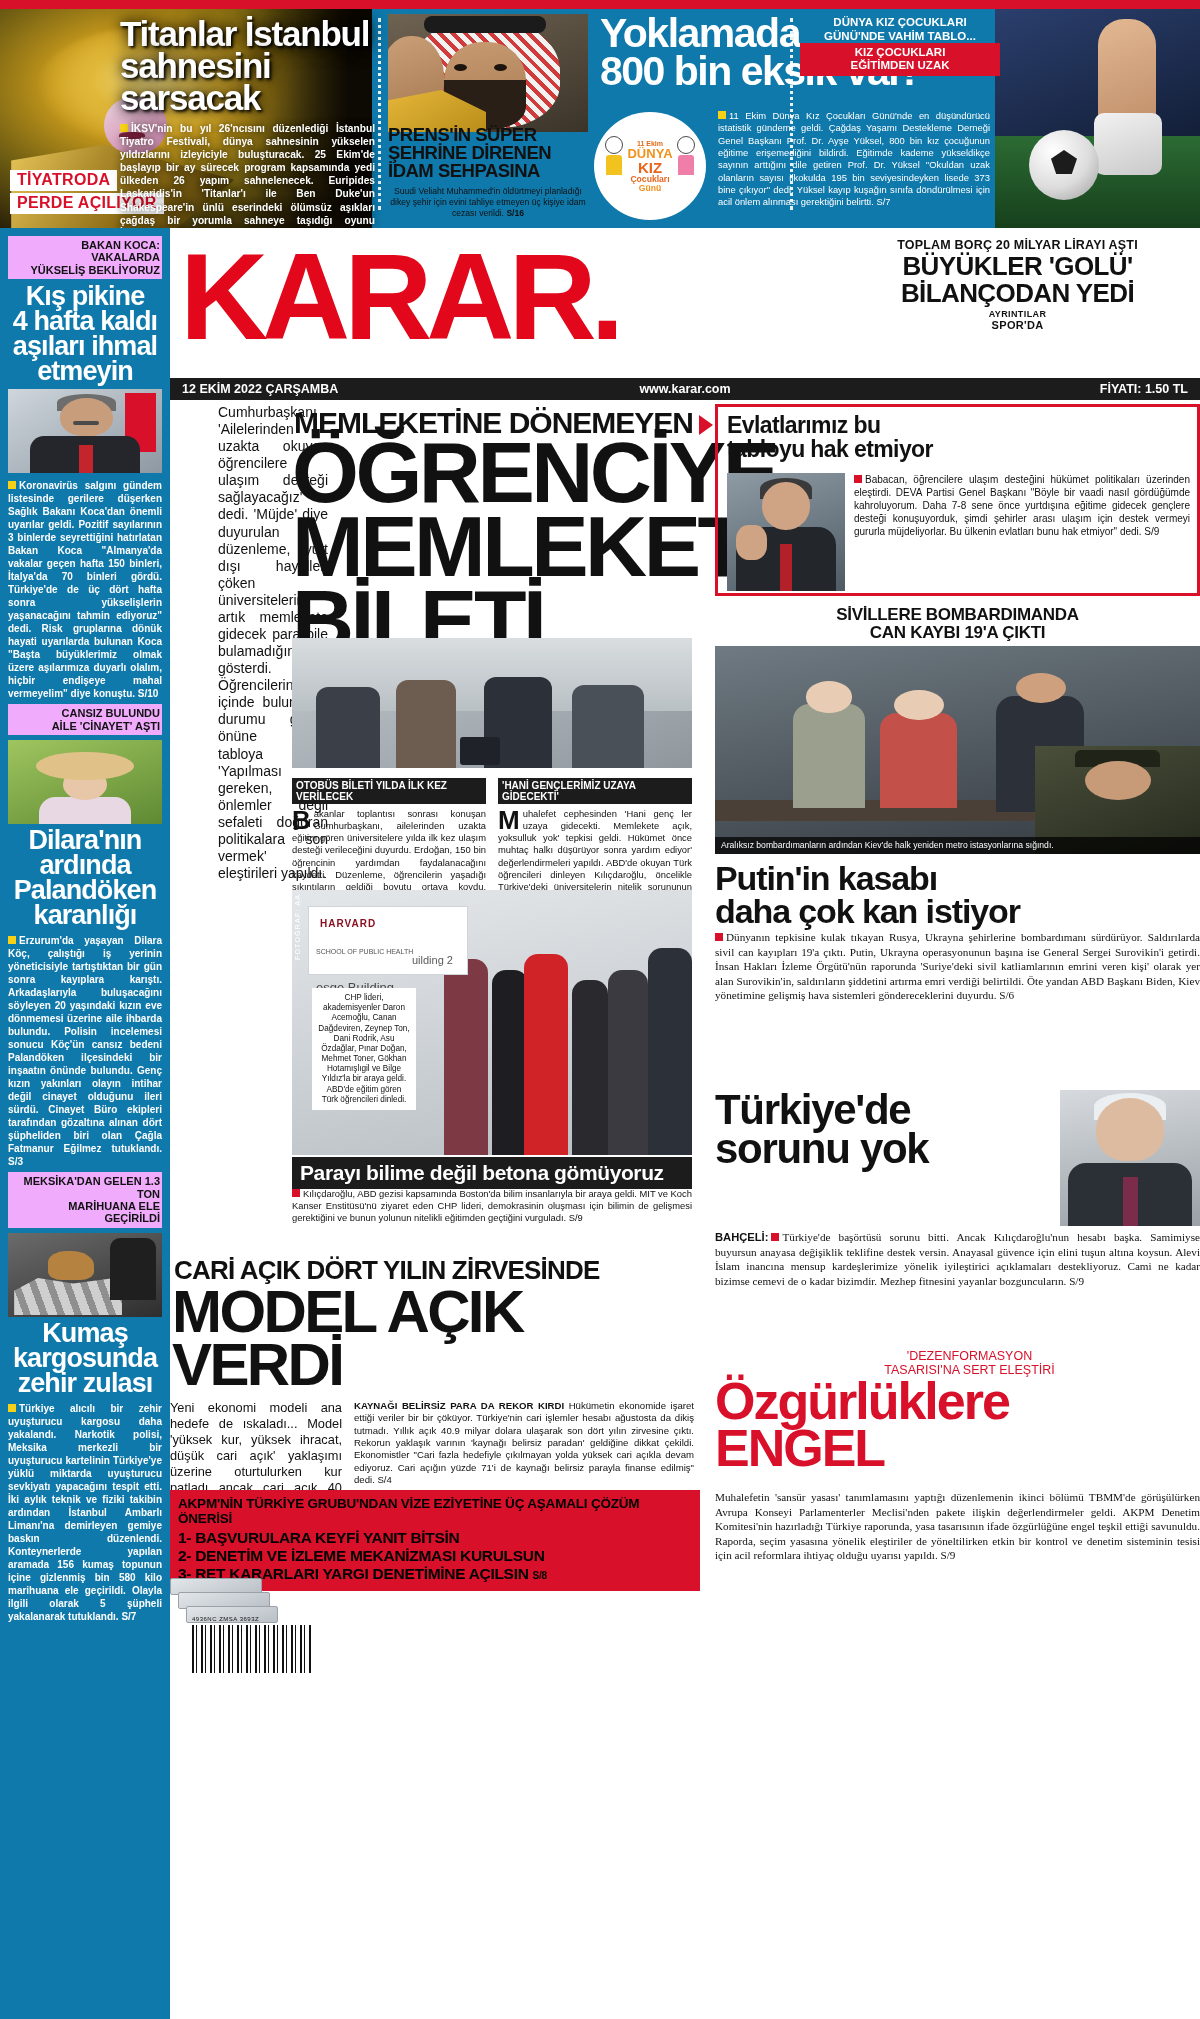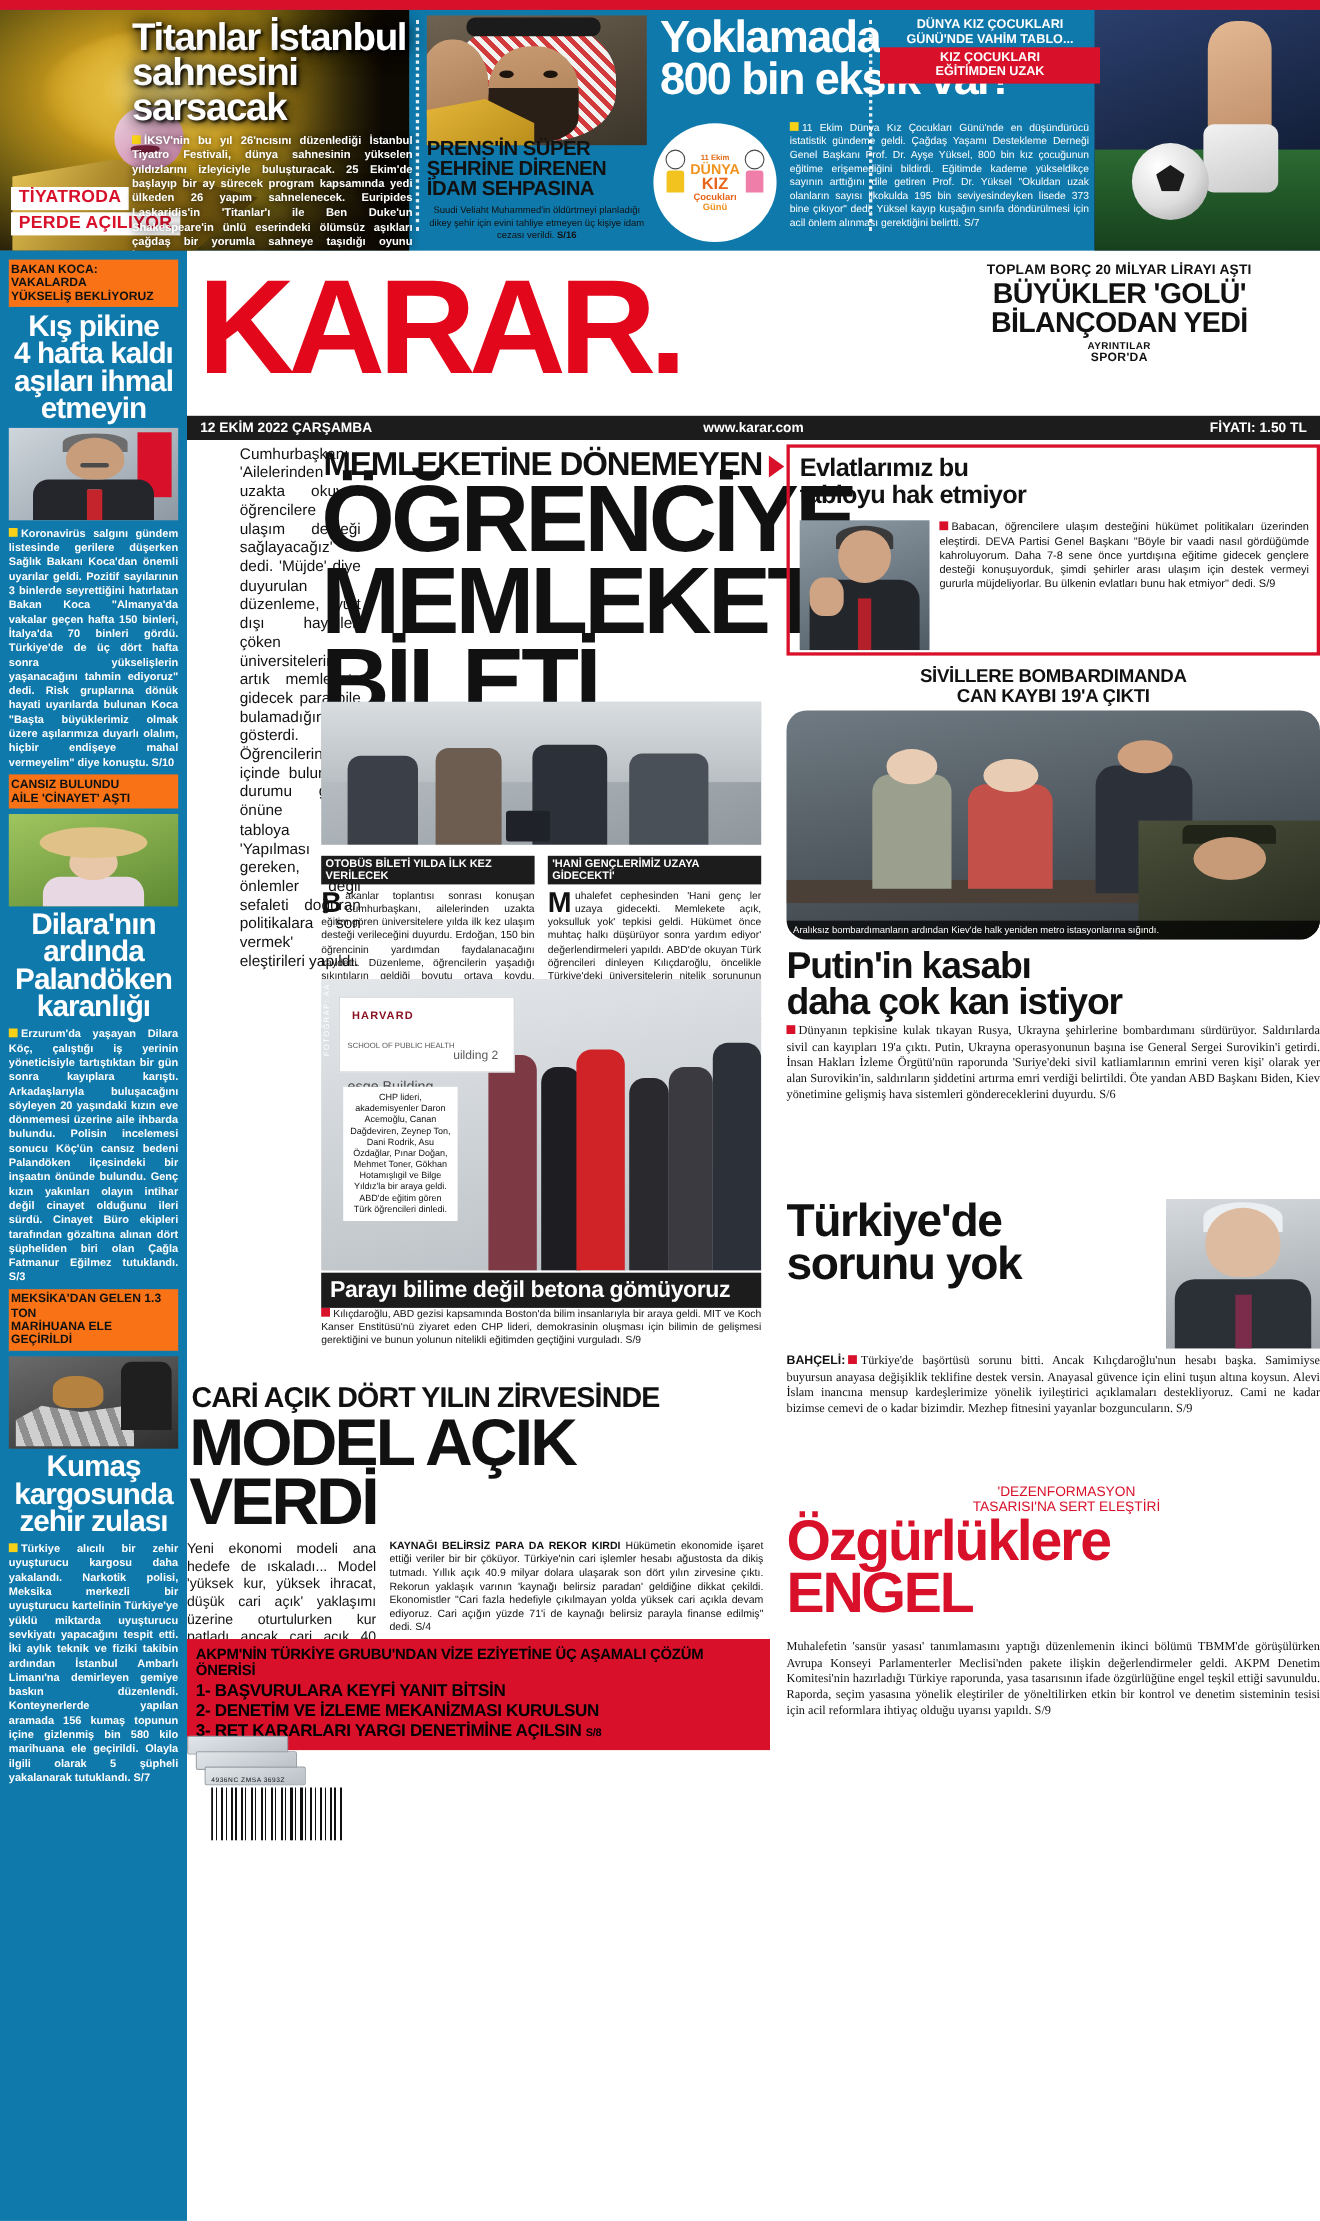--- a/index.html
+++ b/index.html
@@ -109,21 +109,21 @@
 
   .datebar{position:absolute;left:170px;top:378px;width:1030px;height:22px;background:#1c1c1c;color:#fff;
      display:flex;align-items:center;}
   .datebar .d{margin-left:12px;font-size:12.5px;font-weight:bold;}
   .datebar .w{position:absolute;left:0;right:0;text-align:center;font-size:12.5px;font-weight:bold;}
   .datebar .p{margin-left:auto;margin-right:12px;font-size:12.5px;font-weight:bold;}
 
   
   .leftcol{position:absolute;left:0;top:228px;width:170px;height:1791px;background:#0f79ab;}
   .lc-pad{padding:4px 8px 0 8px;}
-  .yellowbar{background:#f97316;color:#111;font-weight:bold;font-size:11px;line-height:1.12;text-align:left;
+  .yellowbar{background:#f0abfc;color:#111;font-weight:bold;font-size:11px;line-height:1.12;text-align:right;
      padding:3px 2px;margin:4px 0 5px 0;}
   .lc-head{color:#fff;font-weight:bold;font-size:27px;line-height:.93;letter-spacing:-.9px;text-align:center;}
   .lc-body{color:#fff;font-size:10px;line-height:1.3;text-align:justify;margin-top:6px;font-weight:bold;}
   .lc-body .sq{display:inline-block;width:8px;height:8px;background:#f7d117;margin-right:3px;}
   .lc-photo{width:100%;height:84px;margin:5px 0 4px 0;overflow:hidden;position:relative;}
   .ph-koca{background:linear-gradient(150deg,#cfd6dc,#8d98a2);}
   .ph-koca .head{position:absolute;left:34%;top:10%;width:34%;height:46%;border-radius:50% 50% 44% 44%;background:#c79d7c;}
   .ph-koca .hair{position:absolute;left:32%;top:6%;width:38%;height:20%;border-radius:50% 50% 0 0;background:#6d6d6d;}
   .ph-koca .must{position:absolute;left:42%;top:38%;width:17%;height:5%;background:#4a4a4a;border-radius:2px;}
   .ph-koca .suit{position:absolute;left:14%;bottom:0;width:72%;height:44%;background:#24262c;border-radius:14px 14px 0 0;}
@@ -230,21 +230,21 @@
   .rc-box .ph .suit{position:absolute;left:8%;bottom:0;width:84%;height:54%;background:#23262b;border-radius:18px 18px 0 0;}
   .rc-box .ph .tie{position:absolute;left:45%;bottom:0;width:10%;height:40%;background:#b4202a;}
   .rc-box .ph .hand{position:absolute;left:8%;top:44%;width:26%;height:30%;border-radius:40%;background:#cfa484;}
   .rc-box p{position:absolute;left:136px;top:66px;width:336px;font-size:10px;line-height:1.3;
      color:#111;text-align:justify;}
   .rc-box p .sq{display:inline-block;width:8px;height:8px;background:#d8102a;margin-right:3px;}
 
   .rc-kick{position:absolute;left:0;top:206px;width:485px;text-align:center;color:#111;font-size:17px;
      font-weight:bold;line-height:1.08;letter-spacing:-.3px;}
   .rc-photo2{position:absolute;left:0;top:246px;width:485px;height:208px;overflow:hidden;
-     background:linear-gradient(170deg,#6f7a82,#33393f);border-radius:18px;}
+     background:linear-gradient(170deg,#6f7a82,#33393f);}
   .rc-photo2 .bench{position:absolute;left:0;bottom:16%;width:100%;height:10%;background:#4a4038;}
   .rc-photo2 .w1{position:absolute;left:16%;bottom:22%;width:15%;height:50%;background:#9b9f8e;border-radius:16px 16px 0 0;}
   .rc-photo2 .w1:before{content:'';position:absolute;left:18%;top:-22%;width:64%;height:30%;border-radius:50%;background:#e8cdb4;}
   .rc-photo2 .w2{position:absolute;left:34%;bottom:22%;width:16%;height:46%;background:#c4504a;border-radius:16px 16px 0 0;}
   .rc-photo2 .w2:before{content:'';position:absolute;left:18%;top:-24%;width:64%;height:32%;border-radius:50%;background:#e8cdb4;}
   .rc-photo2 .m{position:absolute;left:58%;bottom:20%;width:18%;height:56%;background:#2c3139;border-radius:18px 18px 0 0;}
   .rc-photo2 .m:before{content:'';position:absolute;left:22%;top:-20%;width:58%;height:26%;border-radius:50%;background:#cfa07e;}
   .rc-photo2 .cap{position:absolute;left:0;bottom:0;width:100%;background:rgba(0,0,0,.72);color:#fff;
      font-size:8.6px;line-height:1.25;padding:3px 6px;}
   .rc-photo2 .gen{position:absolute;right:0;bottom:0;width:34%;height:52%;background:linear-gradient(160deg,#4a4f3a,#262a1e);}

